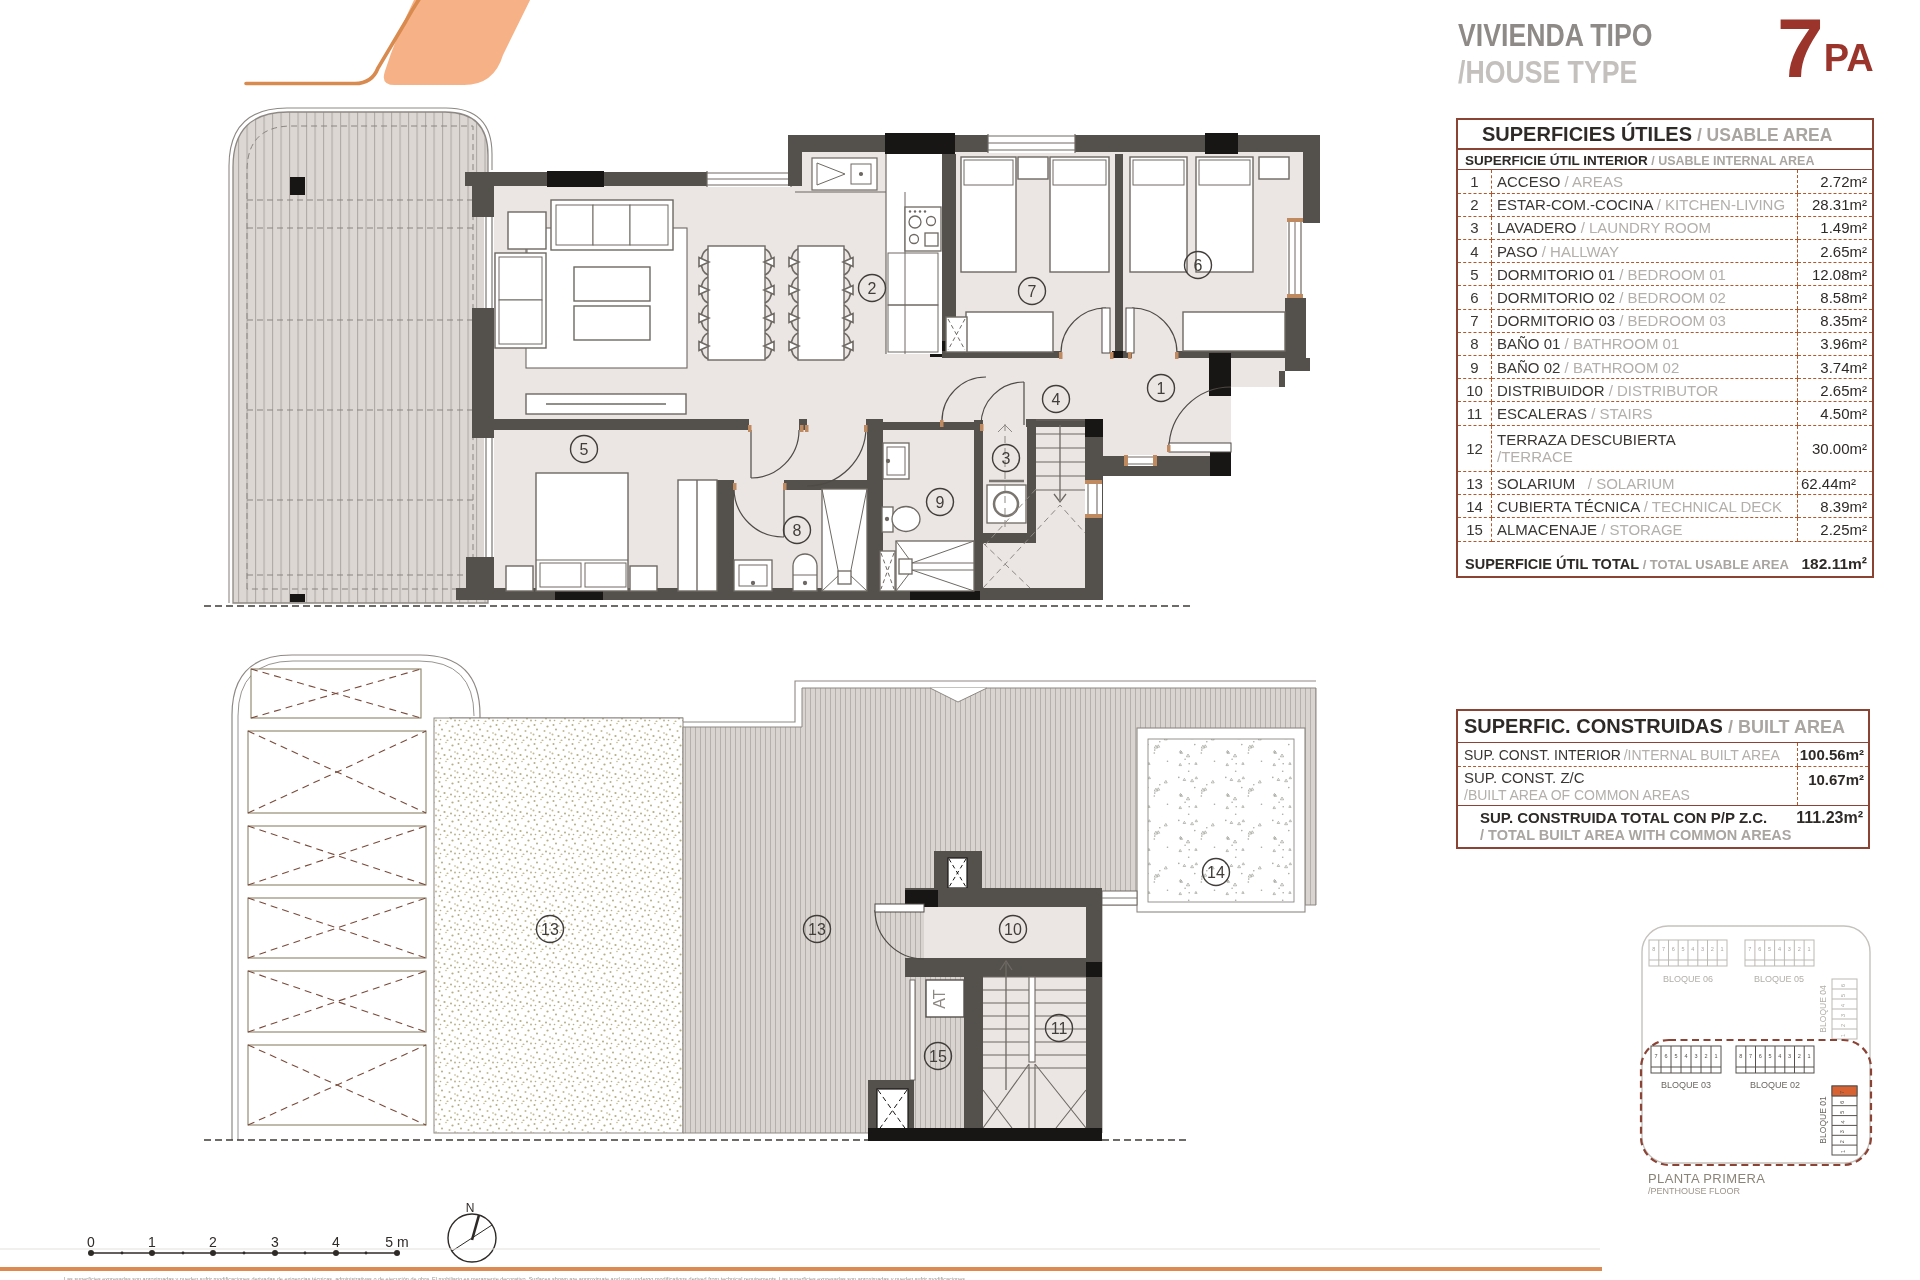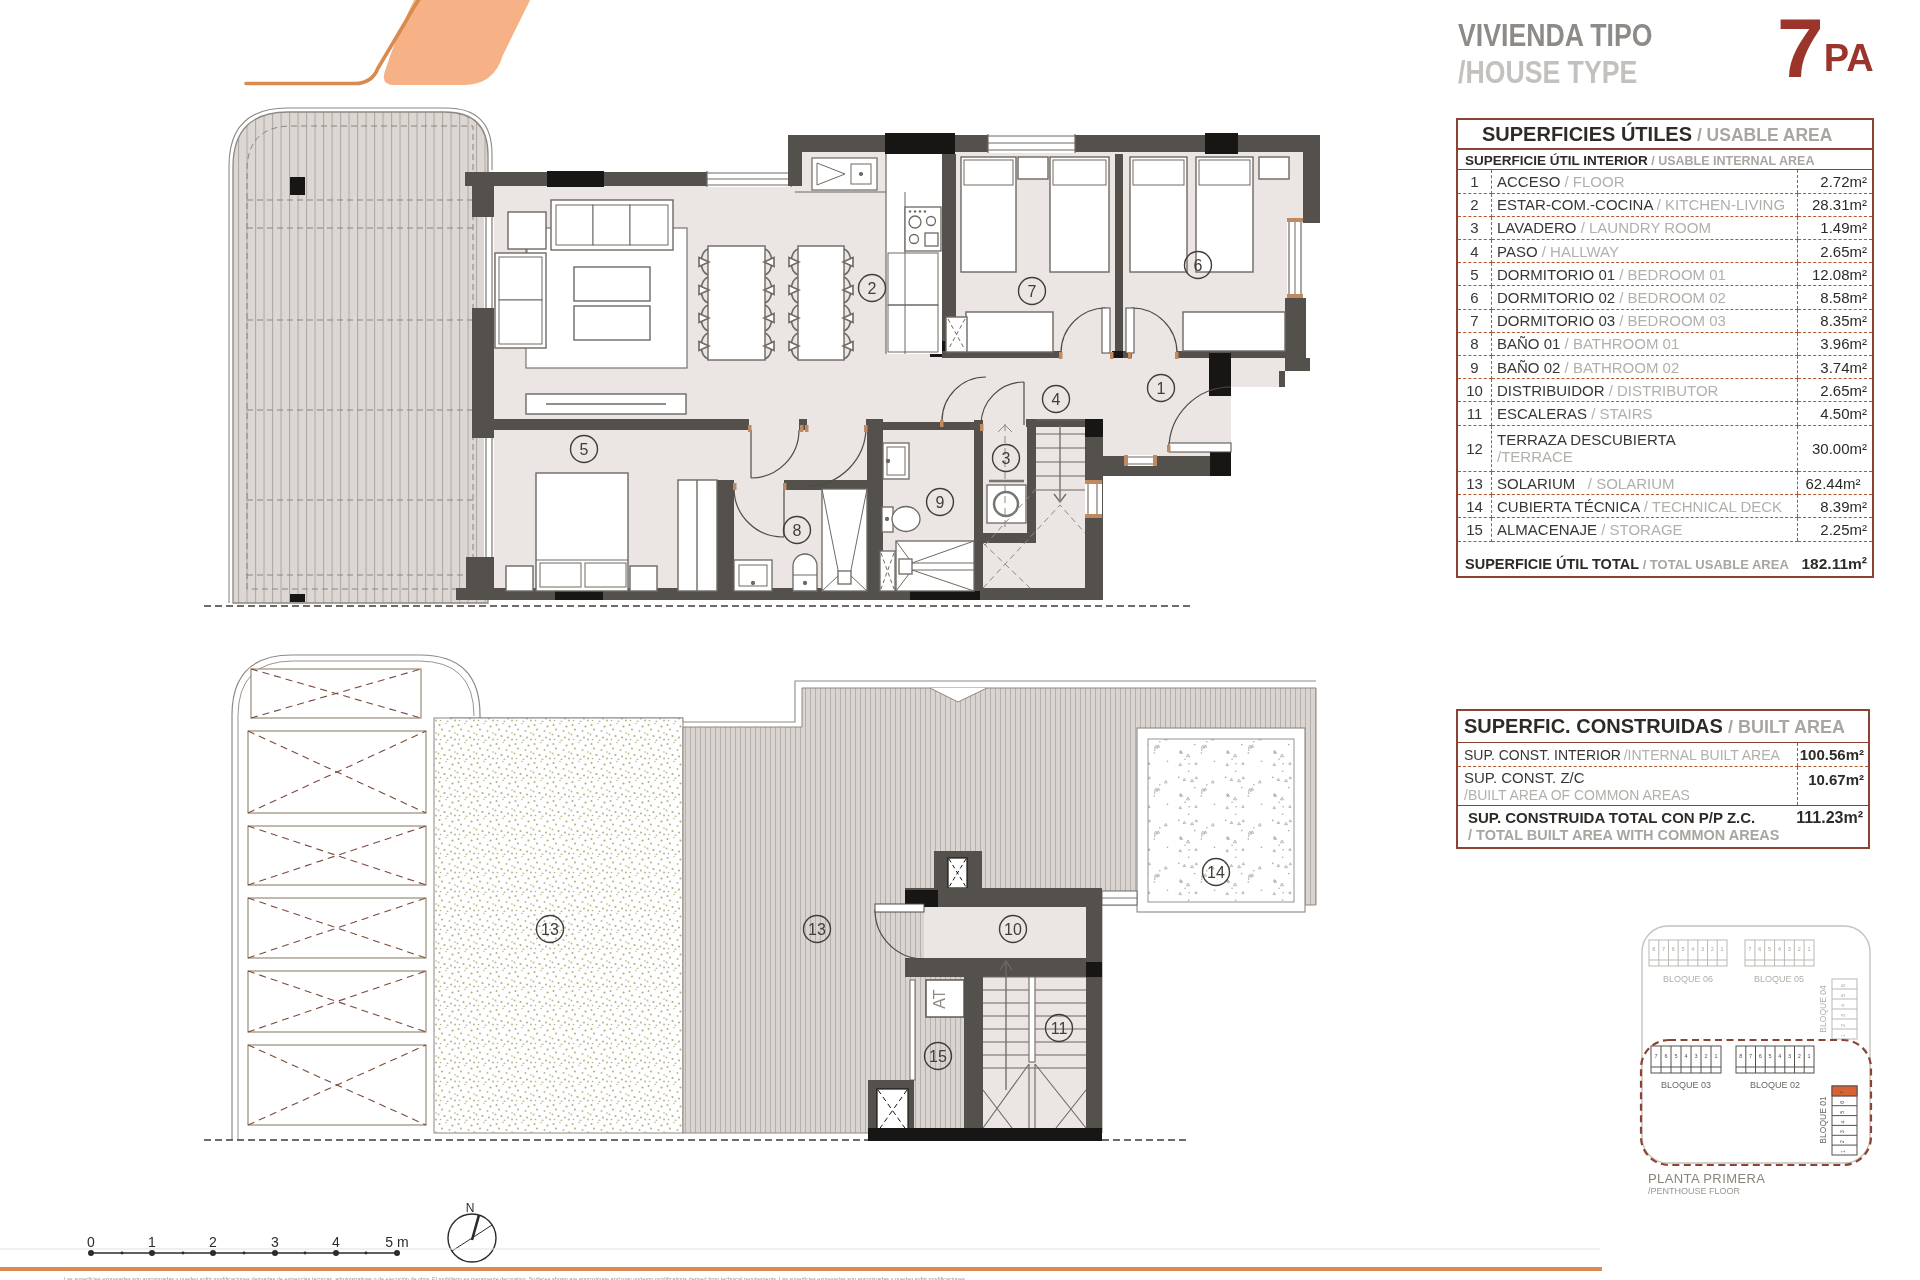--- a/index.html
+++ b/index.html
@@ -20,21 +20,21 @@
 
 <div class="abs" style="left:1777px;top:6px;font-size:84px;font-weight:bold;color:#9B352C;line-height:1;">7<span style="font-size:38px;vertical-align:6px;">PA</span></div>
 
 <div class="abs" style="left:1456px;top:118px;width:414px;border:2px solid #8B4434;font-size:15px;color:#3A3633;">
 <div style="height:28px;line-height:28px;border-bottom:2px solid #8B4434;padding-left:24px;white-space:nowrap;"><span style="font-size:20px;font-weight:bold;color:#2E2A27;">SUPERFICIES ÚTILES</span><span style="font-size:17.5px;font-weight:bold;color:#A9A5A1;"> / USABLE AREA</span></div>
 <div style="height:19px;line-height:19px;border-bottom:1px solid #8B4434;padding-left:7px;white-space:nowrap;"><span style="font-size:13.5px;font-weight:bold;color:#2E2A27;">SUPERFICIE ÚTIL INTERIOR</span><span style="font-size:12.5px;font-weight:bold;color:#A9A5A1;"> / USABLE INTERNAL AREA</span></div>
 <table style="width:100%;table-layout:fixed;font-size:15px;">
 <tbody>
           <tr style="height:23.2px;">
             <td style="width:31px;text-align:center;border-bottom:1px dashed #B4572B;border-right:1px dashed #B4572B;">1</td>
-            <td style="padding-left:5px;border-bottom:1px dashed #B4572B;white-space:nowrap;overflow:hidden;vertical-align:middle;">ACCESO<span style="color:#B3AFAB;"> / FLOOR</span></td>
+            <td style="padding-left:5px;border-bottom:1px dashed #B4572B;white-space:nowrap;overflow:hidden;vertical-align:middle;">ACCESO<span style="color:#B3AFAB;"> / AREAS</span></td>
             <td style="width:68px;text-align:right;padding-right:5px;border-bottom:1px dashed #B4572B;border-left:1px dashed #B4572B;color:#2E2A27;vertical-align:middle;">2.72m²</td>
           </tr>
 <tr style="height:23.2px;">
             <td style="width:31px;text-align:center;border-bottom:1px dashed #B4572B;border-right:1px dashed #B4572B;">2</td>
             <td style="padding-left:5px;border-bottom:1px dashed #B4572B;white-space:nowrap;overflow:hidden;vertical-align:middle;">ESTAR-COM.-COCINA<span style="color:#B3AFAB;"> / KITCHEN-LIVING</span></td>
             <td style="width:68px;text-align:right;padding-right:5px;border-bottom:1px dashed #B4572B;border-left:1px dashed #B4572B;color:#2E2A27;vertical-align:middle;">28.31m²</td>
           </tr>
 <tr style="height:23.2px;">
             <td style="width:31px;text-align:center;border-bottom:1px dashed #B4572B;border-right:1px dashed #B4572B;">3</td>
             <td style="padding-left:5px;border-bottom:1px dashed #B4572B;white-space:nowrap;overflow:hidden;vertical-align:middle;">LAVADERO<span style="color:#B3AFAB;"> / LAUNDRY ROOM</span></td>
@@ -81,21 +81,21 @@
             <td style="width:68px;text-align:right;padding-right:5px;border-bottom:1px dashed #B4572B;border-left:1px dashed #B4572B;color:#2E2A27;vertical-align:middle;">4.50m²</td>
           </tr>
 <tr style="height:46.5px;">
             <td style="width:31px;text-align:center;border-bottom:1px dashed #B4572B;border-right:1px dashed #B4572B;">12</td>
             <td style="padding-left:5px;border-bottom:1px dashed #B4572B;white-space:nowrap;overflow:hidden;vertical-align:middle;">TERRAZA DESCUBIERTA<span style="color:#B3AFAB;"> <br>/TERRACE</span></td>
             <td style="width:68px;text-align:right;padding-right:5px;border-bottom:1px dashed #B4572B;border-left:1px dashed #B4572B;color:#2E2A27;vertical-align:middle;">30.00m²</td>
           </tr>
 <tr style="height:23.2px;">
             <td style="width:31px;text-align:center;border-bottom:1px dashed #B4572B;border-right:1px dashed #B4572B;">13</td>
             <td style="padding-left:5px;border-bottom:1px dashed #B4572B;white-space:nowrap;overflow:hidden;vertical-align:middle;">SOLARIUM<span style="color:#B3AFAB;"> &nbsp; / SOLARIUM</span></td>
-            <td style="width:68px;text-align:center;padding-right:5px;border-bottom:1px dashed #B4572B;border-left:1px dashed #B4572B;color:#2E2A27;vertical-align:middle;">62.44m²</td>
+            <td style="width:68px;text-align:right;padding-right:16px;border-bottom:1px dashed #B4572B;border-left:1px dashed #B4572B;color:#2E2A27;vertical-align:middle;">62.44m²</td>
           </tr>
 <tr style="height:23.2px;">
             <td style="width:31px;text-align:center;border-bottom:1px dashed #B4572B;border-right:1px dashed #B4572B;">14</td>
             <td style="padding-left:5px;border-bottom:1px dashed #B4572B;white-space:nowrap;overflow:hidden;vertical-align:middle;">CUBIERTA TÉCNICA<span style="color:#B3AFAB;"> / TECHNICAL DECK</span></td>
             <td style="width:68px;text-align:right;padding-right:5px;border-bottom:1px dashed #B4572B;border-left:1px dashed #B4572B;color:#2E2A27;vertical-align:middle;">8.39m²</td>
           </tr>
 <tr style="height:23.2px;">
             <td style="width:31px;text-align:center;border-bottom:1px dashed #B4572B;border-right:1px dashed #B4572B;">15</td>
             <td style="padding-left:5px;border-bottom:1px dashed #B4572B;white-space:nowrap;overflow:hidden;vertical-align:middle;">ALMACENAJE<span style="color:#B3AFAB;"> / STORAGE</span></td>
             <td style="width:68px;text-align:right;padding-right:5px;border-bottom:1px dashed #B4572B;border-left:1px dashed #B4572B;color:#2E2A27;vertical-align:middle;">2.25m²</td>
@@ -111,21 +111,21 @@
 <tbody>
           <tr style="height:23px;">
             <td style="padding-left:6px;white-space:nowrap;border-bottom:1px dashed #B4572B;"><span style="font-size:14px;">SUP. CONST. INTERIOR<span style="color:#B3AFAB;"> /INTERNAL BUILT AREA</span></span></td>
 <td style="width:65px;border-left:1px dashed #B4572B;border-bottom:1px dashed #B4572B;text-align:right;padding-right:4px;font-weight:bold;color:#2E2A27;">100.56m²</td>
           </tr>
 <tr style="height:39px;">
             <td style="padding-left:6px;border-bottom:1.5px solid #8B4434;">SUP. CONST. Z/C<br><span style="color:#B3AFAB;font-size:14px;">/BUILT AREA OF COMMON AREAS</span></td>
 <td style="width:65px;border-left:1px dashed #B4572B;border-bottom:1.5px solid #8B4434;text-align:right;padding-right:4px;font-weight:bold;vertical-align:top;color:#2E2A27;"><span style="line-height:23px;">10.67m²</span></td>
           </tr>
 <tr style="height:42px;">
-            <td colspan="2" style="padding-left:10px;"><span style="font-weight:bold;color:#2E2A27;">SUP. CONSTRUIDA TOTAL CON P/P Z.C.<span style="float:right;padding-right:4px;font-size:16px;">111.23m²</span></span><br><span style="font-weight:bold;color:#A9A5A1;font-size:14.5px;">/ TOTAL BUILT AREA WITH COMMON AREAS</span></td>
+            <td colspan="2" style="padding-left:22px;"><span style="font-weight:bold;color:#2E2A27;">SUP. CONSTRUIDA TOTAL CON P/P Z.C.<span style="float:right;padding-right:4px;font-size:16px;">111.23m²</span></span><br><span style="font-weight:bold;color:#A9A5A1;font-size:14.5px;">/ TOTAL BUILT AREA WITH COMMON AREAS</span></td>
           </tr>
 </tbody>
       </table>
 </div>
 
 <svg class="abs" style="left:0;top:0" width="1920" height="1280" viewBox="0 0 1920 1280">
 <defs>
 <pattern id="vs" width="5" height="10" patternUnits="userSpaceOnUse">
   <rect width="5" height="10" fill="#D9D4D0"></rect>
           <line x1="0.5" y1="0" x2="0.5" y2="10" stroke="#B5B0AB" stroke-width="1"></line>

